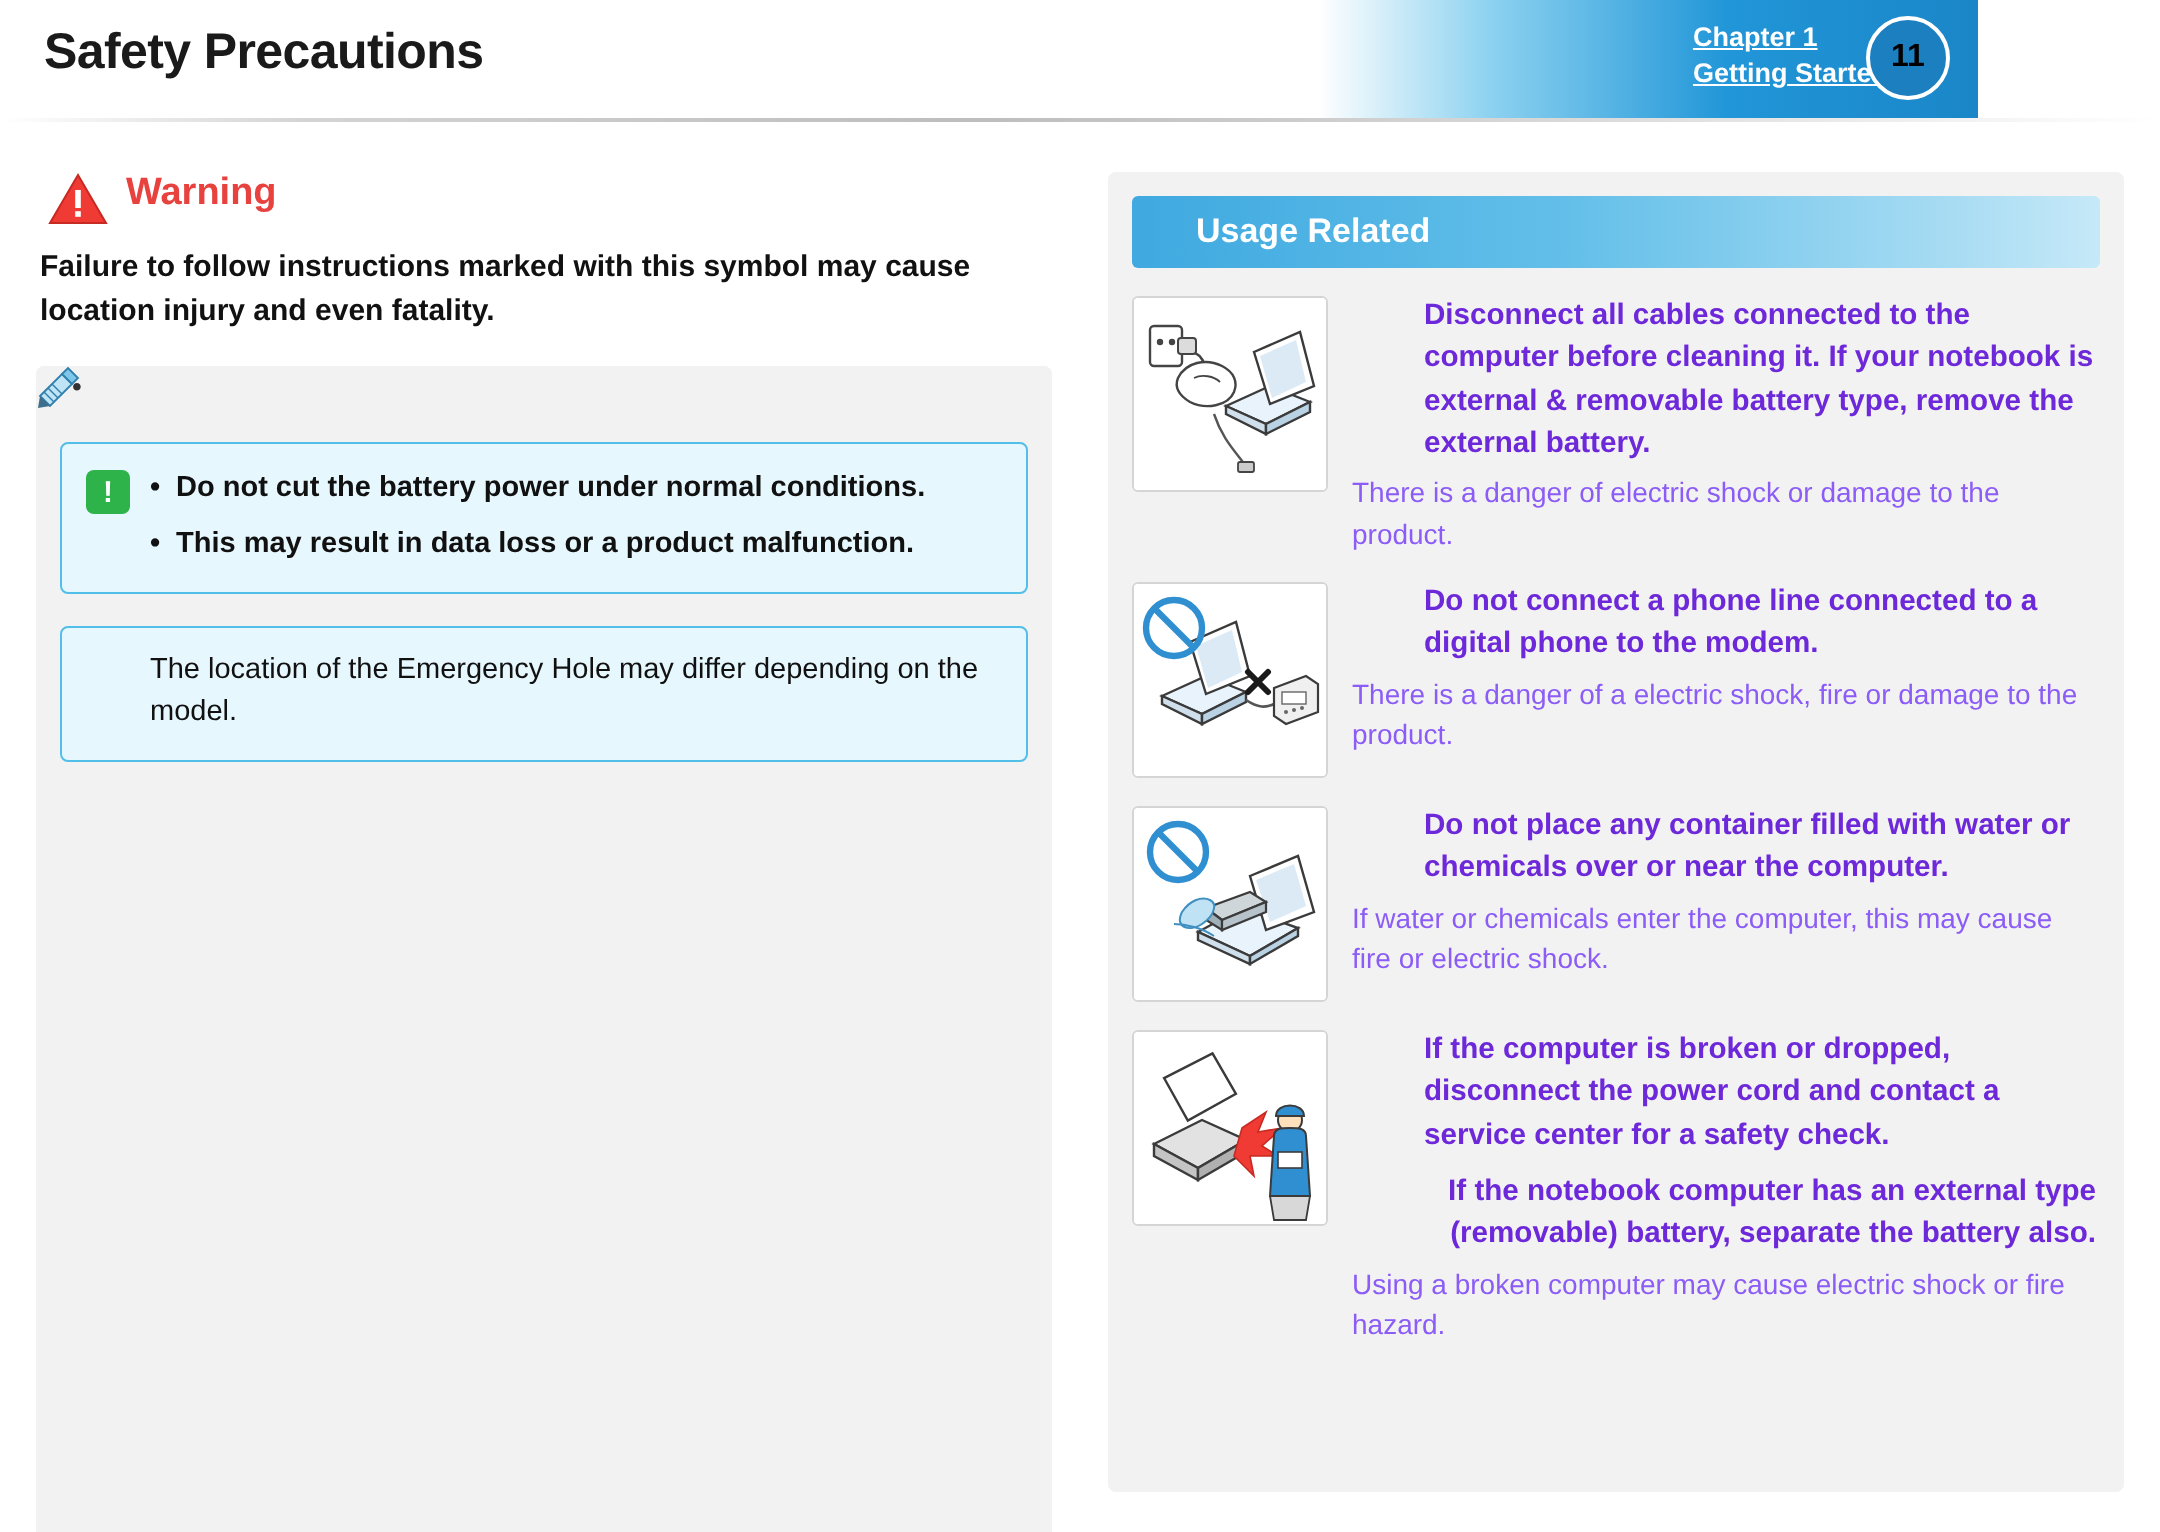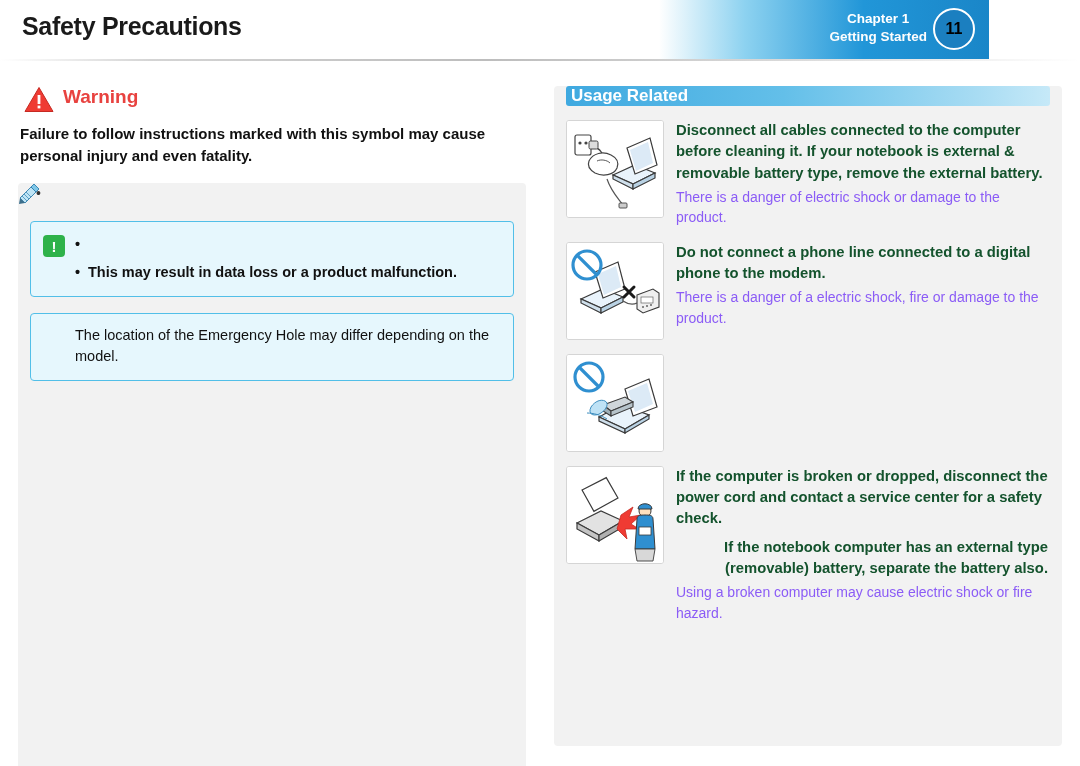--- a/index.html
+++ b/index.html
@@ -43,25 +43,26 @@
     right: 0;
     top: 0;
     height: 60px;
     width: 330px;
     background: #2aa3e0;
     background: linear-gradient(to right, #ffffff 0%, #8dd2f0 26%, #2196d8 62%, #1a86c8 100%);
     border-bottom-left-radius: 0;
   }
   .chapter-text {
     position: absolute;
-    right: 62px;
+    right: 45px;
     top: 10px;
-    text-align: center;
+    text-align: left;
     color: #ffffff;
     line-height: 1.35;
+    text-decoration: underline;
   }
   .chapter-line1 {
     font-size: 13.5px;
     font-weight: bold;
     display: block;
   }
   .chapter-line2 {
     font-size: 13.5px;
     font-weight: bold;
     display: block;
@@ -227,27 +228,27 @@
   }
   .note-text {
     font-size: 14.5px;
     color: #111111;
     line-height: 1.5;
     margin-left: 8px;
   }
 
   
   .usage-band {
-    margin: 0 12px 0 12px;
-    height: 20px;
+    margin: 12px 12px 0 12px;
+    height: 36px;
     border-radius: 3px;
     background: linear-gradient(to right, #3fa9e0 0%, #63bfe9 45%, #a8dcf3 85%, #c6e9f8 100%);
     display: flex;
     align-items: center;
-    padding-left: 5px;
+    padding-left: 32px;
     box-sizing: border-box;
   }
   .usage-band span {
     color: #ffffff;
     font-weight: bold;
     font-size: 17px;
   }
 
   
   .entry {
@@ -264,22 +265,23 @@
     position: relative;
     overflow: hidden;
   }
   .entry-body {
     margin-left: 12px;
     flex: 1;
   }
   .entry-title {
     font-size: 14.8px;
     font-weight: bold;
-    color: #14532d;
+    color: #6d28d9;
     line-height: 1.44;
+    margin-left: 36px;
   }
   .entry-sub {
     font-size: 14px;
     color: #8b5cf6;
     line-height: 1.46;
     margin-top: 3px;
   }
   .entry-title + .entry-title { margin-top: 7px; text-align: right; }
   .fig-svg { position: absolute; left: 0; top: 0; }
 </style>
@@ -307,33 +309,34 @@
         <svg class="fig-svg" width="30" height="27" viewBox="0 0 30 27">
           <polygon points="15,1.5 29,25.5 1,25.5" fill="#ef3b33" stroke="#c62a22" stroke-width="1"></polygon>
           <polygon points="15,6 25.5,24 4.5,24" fill="#ffffff" opacity="0.0"></polygon>
           <rect x="13.6" y="9" width="2.8" height="9" fill="#ffffff"></rect>
           <rect x="13.6" y="19.6" width="2.8" height="2.8" fill="#ffffff"></rect>
         </svg>
       </span>
       <span class="warning-label">Warning</span>
     </div>
 
-    <div class="warning-desc">Failure to follow instructions marked with this symbol may cause personal injury and even fatality.</div>
+    <div class="warning-desc">Failure to follow instructions marked with this symbol may cause location injury and even fatality.</div>
 
     <div class="grey-panel">
 
       <div class="bullet-row">
         <div class="bullet-dot">•</div>
       </div>
 
       <div class="caution-box">
         <div class="caution-icon">!</div>
         <div class="caution-list">
           <div class="caution-item">
             <span class="d">•</span>
+            <span>Do not cut the battery power under normal conditions.</span>
           </div>
           <div class="caution-item">
             <span class="d">•</span>
             <span>This may result in data loss or a product malfunction.</span>
           </div>
         </div>
       </div>
 
       <div class="note-box">
         <span class="note-icon">
@@ -435,20 +438,24 @@
           <path d="M36 50 L36 56 L44 61 L44 56 Z" fill="#9fb0b9" stroke="#3b3b3b" stroke-width="1.1"></path>
           <path d="M44 56 L44 61 L66 52 L66 47 Z" fill="#b6c3ca" stroke="#3b3b3b" stroke-width="1.1"></path>
 
           <path d="M24 52 C28 46 34 44 38 46 C42 48 40 54 34 58 C28 62 20 60 24 52 Z" fill="#bfe2f5" stroke="#3f8fc0" stroke-width="1"></path>
           <path d="M20 58 C26 58 34 60 40 64" stroke="#3f8fc0" stroke-width="1" fill="none"></path>
 
           <circle cx="22" cy="22" r="14" fill="none" stroke="#2f8fd0" stroke-width="3.2"></circle>
           <line x1="12" y1="12" x2="32" y2="32" stroke="#2f8fd0" stroke-width="3.2"></line>
         </svg>
       </div>
+      <div class="entry-body">
+        <div class="entry-title">Do not place any container filled with water or chemicals over or near the computer.</div>
+        <div class="entry-sub">If water or chemicals enter the computer, this may cause fire or electric shock.</div>
+      </div>
     </div>
 
     <div class="entry">
       <div class="entry-fig">
         <svg class="fig-svg" width="96" height="96" viewBox="0 0 96 96">
           <rect x="0" y="0" width="96" height="96" fill="#ffffff"></rect>
 
           <path d="M10 56 L34 44 L56 54 L32 68 Z" fill="#e2e2e2" stroke="#3b3b3b" stroke-width="1.2"></path>
           <path d="M10 56 L10 62 L32 74 L32 68 Z" fill="#c4c4c4" stroke="#3b3b3b" stroke-width="1.2"></path>
           <path d="M32 68 L32 74 L56 60 L56 54 Z" fill="#b0b0b0" stroke="#3b3b3b" stroke-width="1.2"></path>

